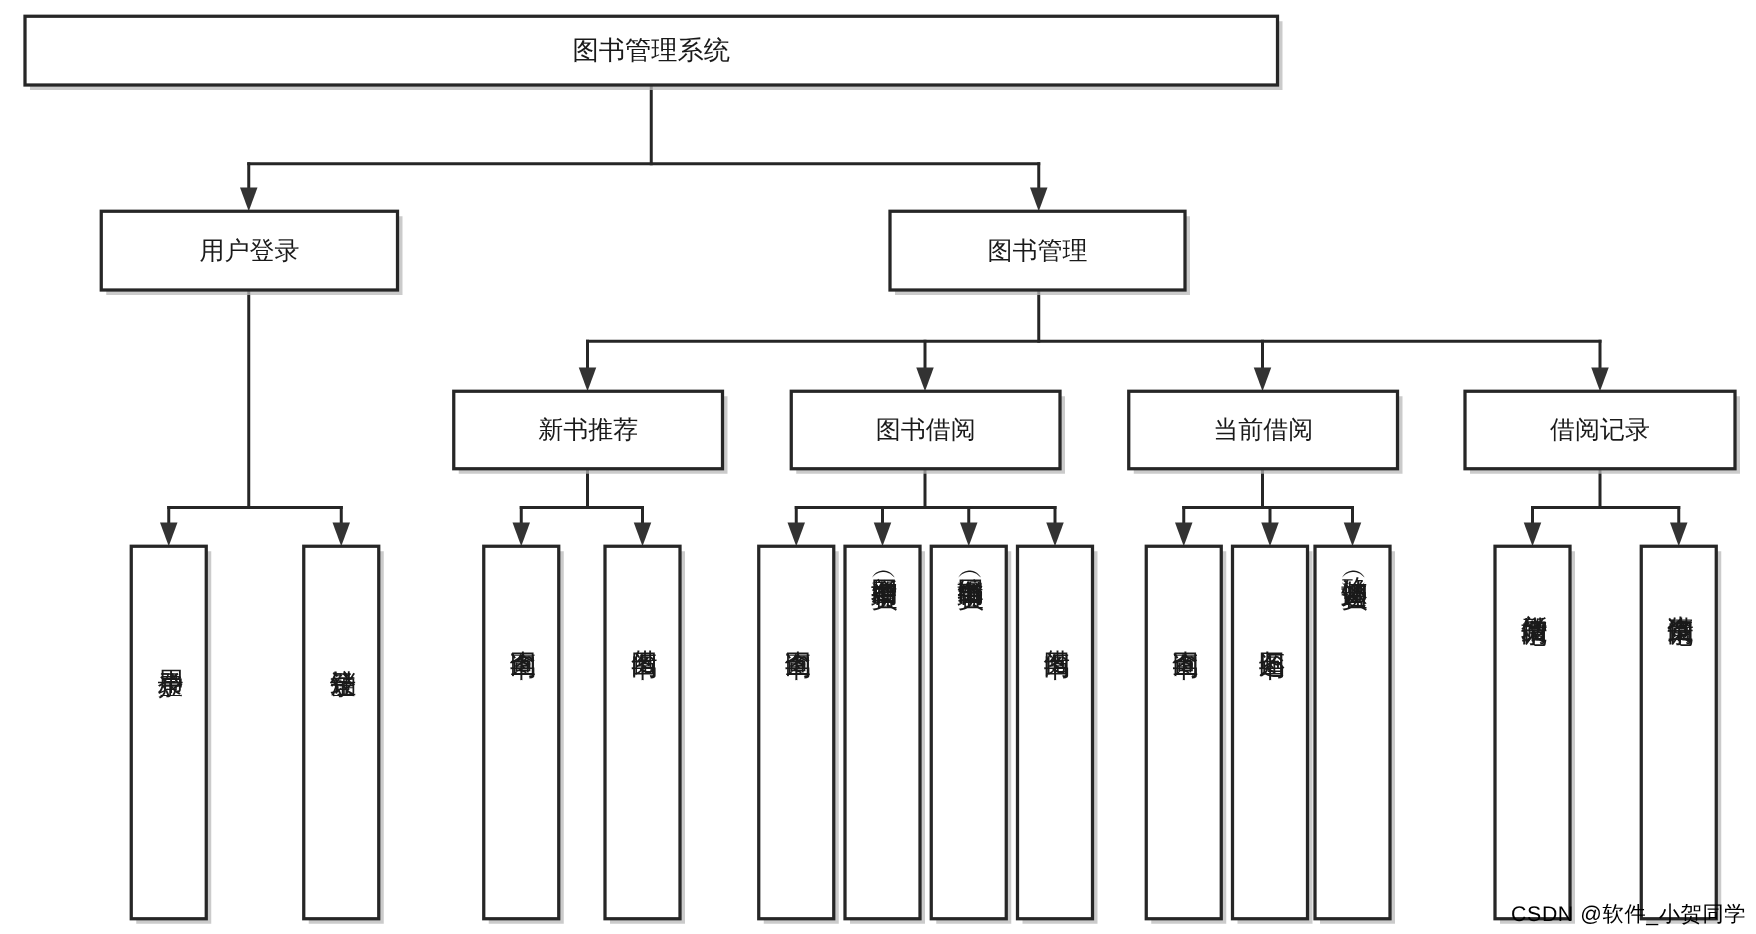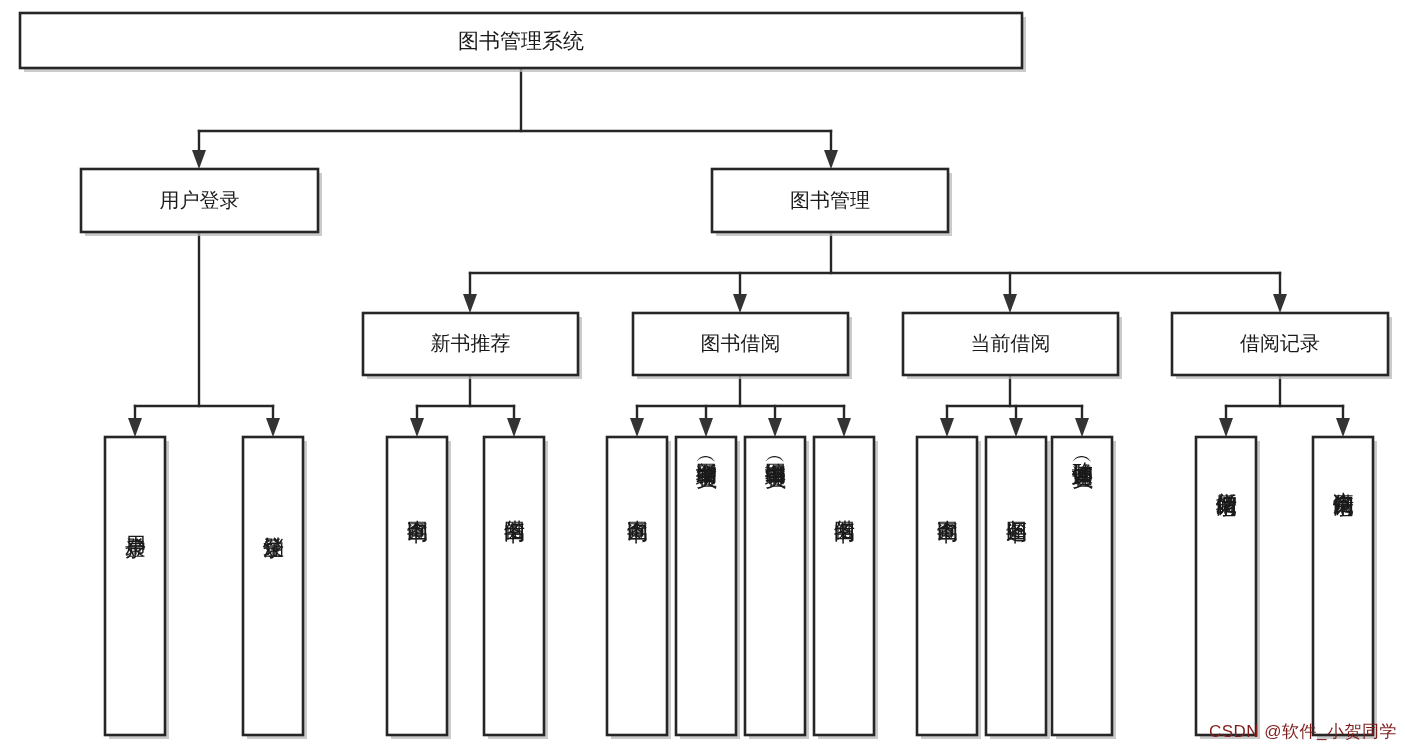--- a/index.html
+++ b/index.html
@@ -73,21 +73,21 @@
     letter-spacing: 1px;
     white-space: nowrap;
     text-align: left;
   }
   .watermark {
     position: absolute;
     right: 8px;
     bottom: 4px;
     font-family: "Liberation Sans", "DejaVu Sans", sans-serif;
     font-size: 17px;
-    color: #7f1d1d;
+    color: #000000;
     letter-spacing: 0.5px;
     user-select: none;
     white-space: nowrap;
   }
 </style>
 </head>
 <body>
 
 <div id="diagram-root">
 

